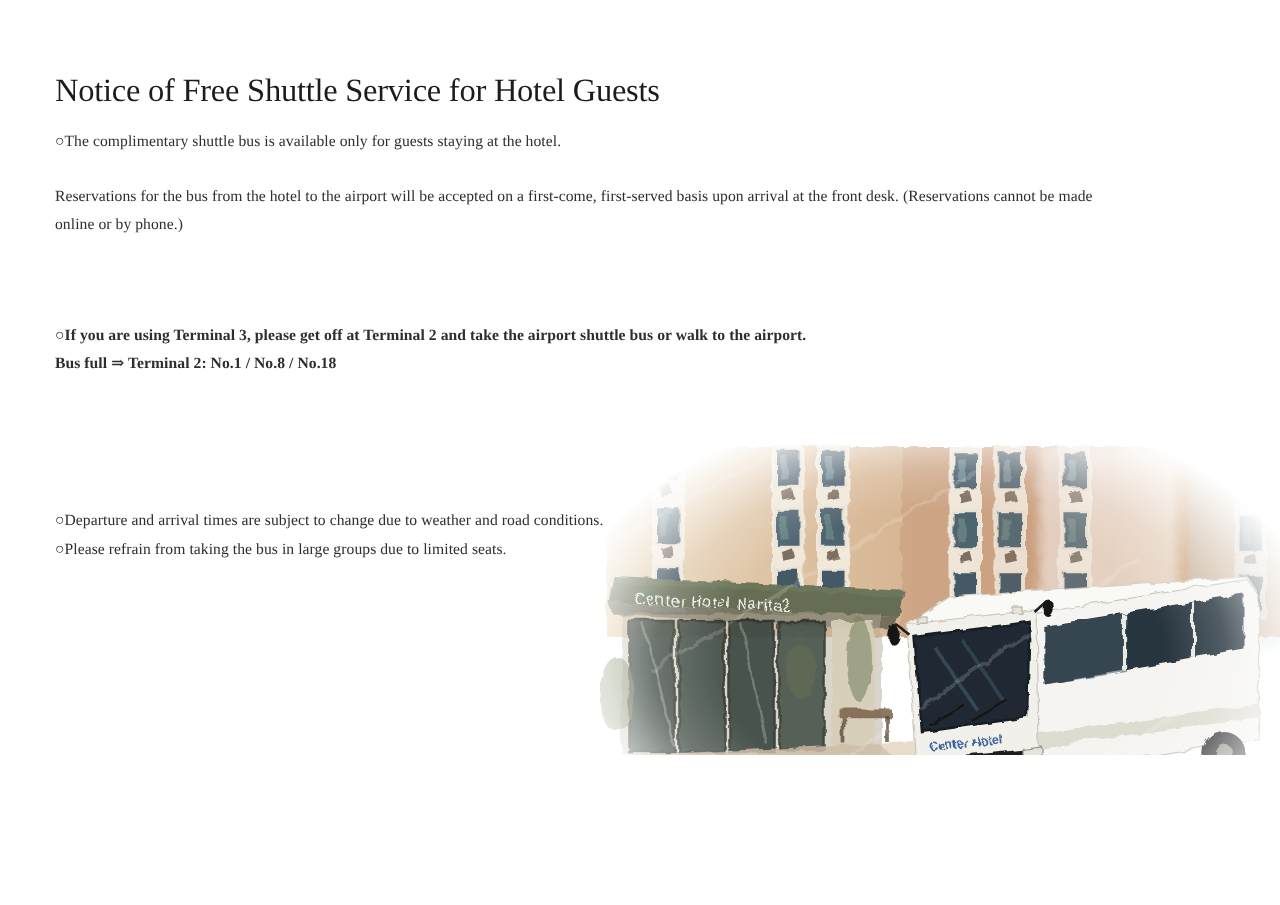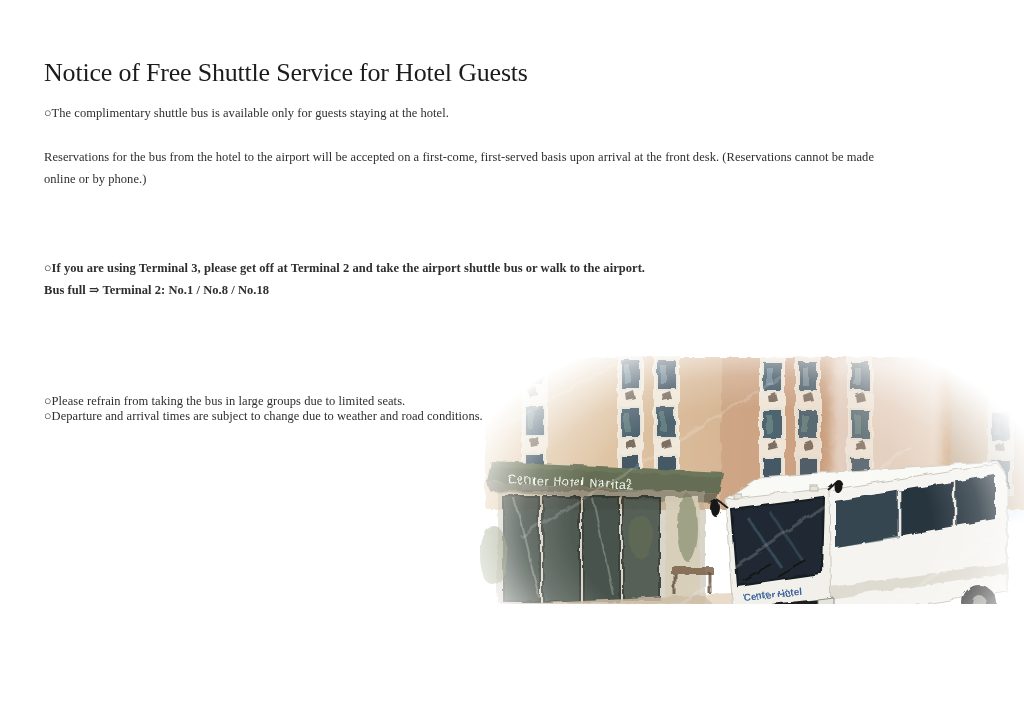--- a/index.html
+++ b/index.html
@@ -17,21 +17,21 @@
   }
   .para{position:absolute;left:44px;}
   .line{
     font-size:12.5px;line-height:22px;color:#2e2e2e;
     white-space:nowrap;letter-spacing:0.05px;
   }
   .p1{top:102px;}
   .p2{top:146px;}
   .p3{top:257px;font-weight:bold;}
   .p4{top:367px;margin-top:38px;}
-  .p5{top:390px;}
+  .p5{top:428px;}
   .illustration{
     position:absolute;left:480px;top:356px;width:544px;height:368px;
     filter:saturate(0.82) contrast(0.93) brightness(1.03);
     -webkit-mask-image:radial-gradient(ellipse 60% 58% at 50% 46%, #000 55%, rgba(0,0,0,0.8) 70%, transparent 95%);
     mask-image:radial-gradient(ellipse 60% 58% at 50% 46%, #000 55%, rgba(0,0,0,0.8) 70%, transparent 95%);
   }
   .illustration svg{display:block;}
 </style>
 </head>
 <body>

